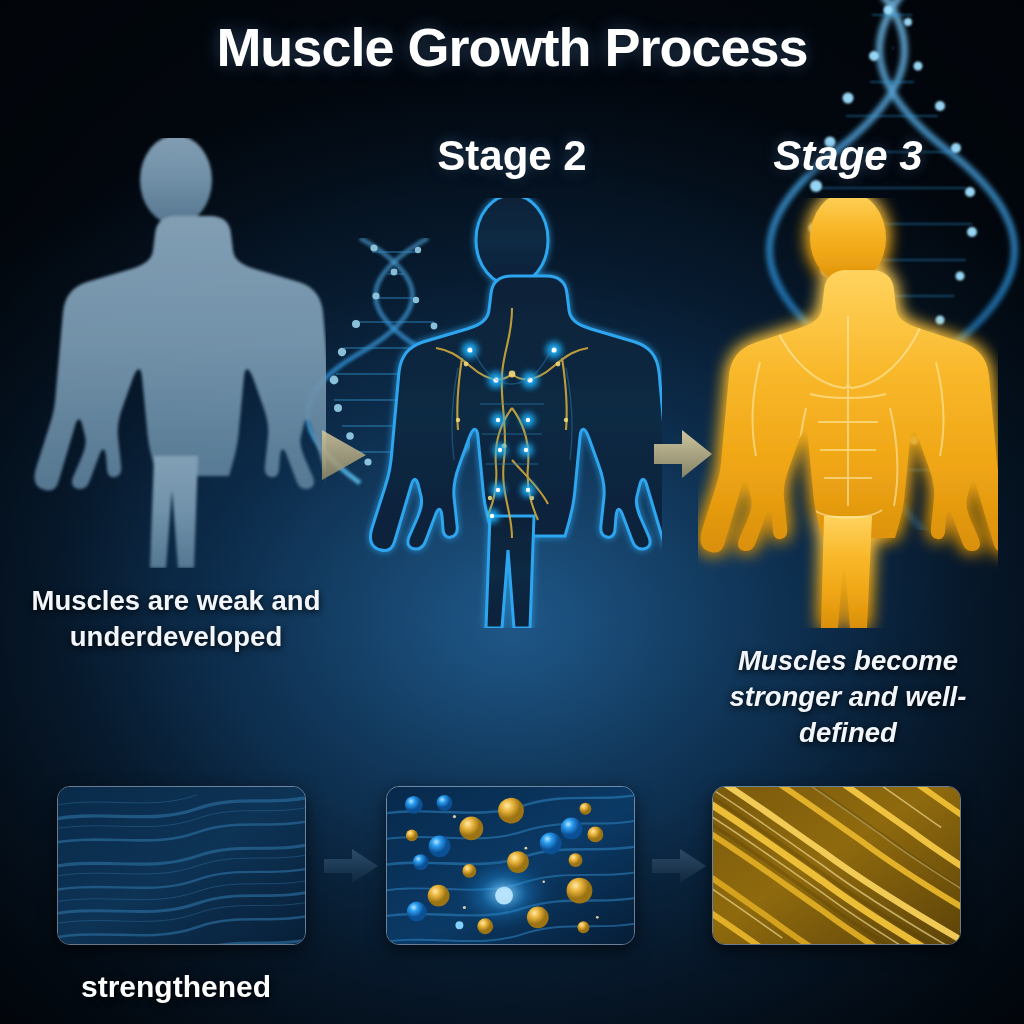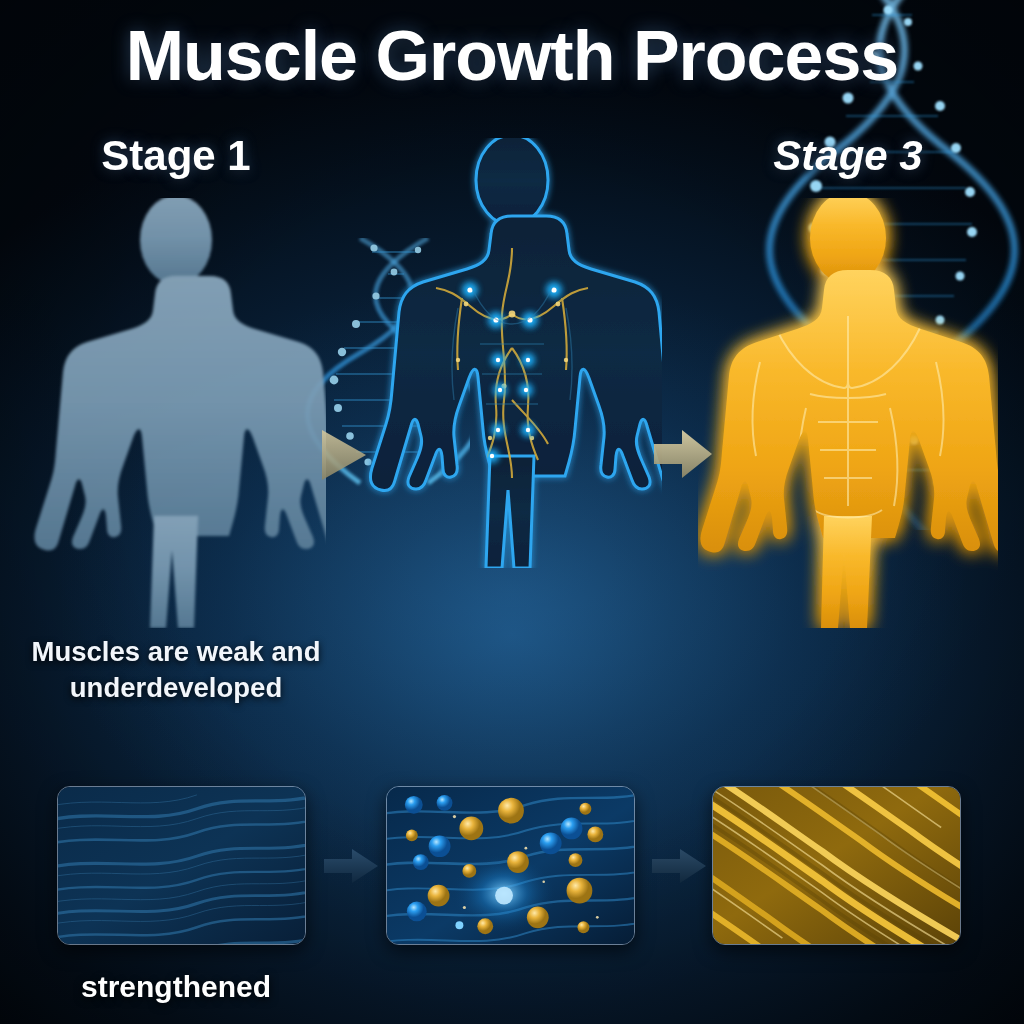--- a/index.html
+++ b/index.html
@@ -25,21 +25,21 @@
     position:absolute;left:50%;top:58%;width:900px;height:620px;
     transform:translate(-50%,-50%);
     background:radial-gradient(ellipse at center, rgba(40,110,170,.30) 0%, rgba(20,70,120,.12) 45%, rgba(0,0,0,0) 72%);
     pointer-events:none;
   }
 
   
   .title{
     position:absolute;top:16px;left:0;width:100%;
     text-align:center;
-    font-size:70px;font-weight:bold;
+    font-size:54px;font-weight:bold;
     letter-spacing:-1px;
     color:#ffffff;
     text-shadow:0 0 18px rgba(120,180,255,.35), 0 3px 10px rgba(0,0,0,.75);
     z-index:20;
   }
 
   
   .cols{position:absolute;top:0;left:0;width:100%;height:100%;z-index:12;}
   .col{position:absolute;top:128px;width:330px;}
   .col.c1{left:11px;}
@@ -53,21 +53,21 @@
     height:60px;line-height:56px;
   }
 
   .figwrap{position:relative;height:430px;margin-top:10px;}
 
   .caption{
     text-align:center;
     font-size:27.5px;line-height:1.30;font-weight:bold;
     color:#f2f6fb;
     text-shadow:0 2px 7px rgba(0,0,0,.9);
-    margin-top:6px;
+    margin-top:15px;
     padding:0 6px;
   }
   .caption sup{font-size:.62em;vertical-align:super;}
 
   
   .figsvg{position:absolute;left:50%;top:0;transform:translateX(-50%);}
 
   
   .dna{position:absolute;pointer-events:none;z-index:6;}
   .dna.top-right{right:-18px;top:-30px;}
@@ -224,21 +224,20 @@
     </g>
   </svg>
 
   <div class="vignette"></div>
 
   <div class="title">Muscle Growth Process</div>
 
   <div class="cols">
 
     <div class="col c1">
-      <div class="stage-label">Stage 1</div>
       <div class="figwrap">
         <svg class="figsvg" width="300" height="430" viewBox="0 0 300 430">
           <defs>
             <linearGradient id="g1" x1="0" y1="0" x2="0" y2="1">
               <stop offset="0%" stop-color="#8ba9bf"></stop>
               <stop offset="45%" stop-color="#7b9cb4"></stop>
               <stop offset="100%" stop-color="#5b7e98"></stop>
             </linearGradient>
             <filter id="soft1" x="-20%" y="-12%" width="140%" height="124%">
               <feGaussianBlur stdDeviation="1.6"></feGaussianBlur>
@@ -262,20 +261,21 @@
                      c-4,-12 -5,-20 -6,-34 l-7,-78 c-2,-16 -9,-25 -24,-30
                      l-44,-13 c-13,-4 -21,-9 -22,-19 l-2,-16 c-1,-12 -8,-18 -21,-18 z" fill="url(#g1)"></path>
             <path d="M128,318 h44 l-4,112 h-16 l-6,-78 l-6,78 h-16 z" fill="url(#g1)"></path>
           </g>
         </svg>
       </div>
       <div class="caption">Muscles are weak and underdeveloped</div>
     </div>
 
     <div class="col c2">
+      <div class="stage-label">Stage 2</div>
       <div class="figwrap">
         <svg class="figsvg" width="300" height="430" viewBox="0 0 300 430">
           <defs>
             <linearGradient id="g2fill" x1="0" y1="0" x2="0" y2="1">
               <stop offset="0%" stop-color="#0a2237"></stop>
               <stop offset="50%" stop-color="#0c2a44"></stop>
               <stop offset="100%" stop-color="#07203a"></stop>
             </linearGradient>
             <filter id="glow2" x="-40%" y="-20%" width="180%" height="140%">
               <feGaussianBlur stdDeviation="3.4" result="b"></feGaussianBlur>
@@ -464,20 +464,21 @@
             <path d="M126,280 h48"></path>
             <path d="M150,196 L150,308"></path>
             <path d="M108,210 C100,244 98,276 104,308"></path>
             <path d="M192,210 C200,244 202,276 196,308"></path>
             <path d="M62,164 C54,196 52,228 58,258"></path>
             <path d="M238,164 C246,196 248,228 242,258"></path>
             <path d="M116,312 C130,322 170,322 184,312"></path>
           </g>
         </svg>
       </div>
+      <div class="caption">Muscles become stronger and well-defined</div>
     </div>
   </div>
 
   <svg class="figarrow a1" width="58" height="62" viewBox="0 0 58 62">
     <defs>
       <linearGradient id="arrA" x1="0" y1="0" x2="0" y2="1">
         <stop offset="0%" stop-color="#d3c79d"></stop>
         <stop offset="100%" stop-color="#8a8464"></stop>
       </linearGradient>
     </defs>

